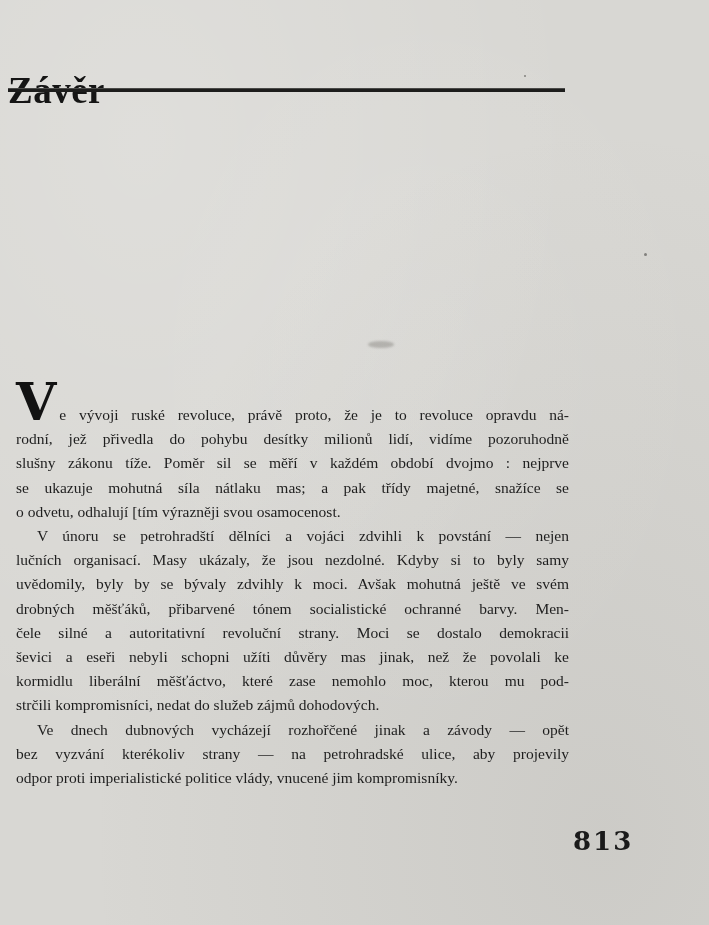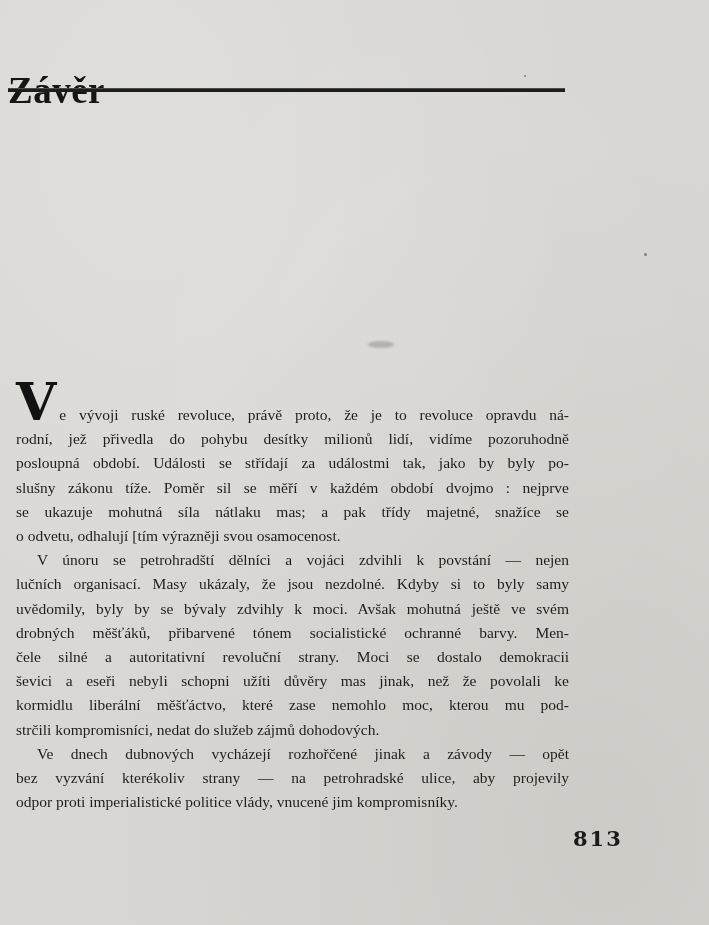--- a/index.html
+++ b/index.html
@@ -71,21 +71,21 @@
     margin-right: 3px;
     color: #121212;
     vertical-align: baseline;
   }
   .page-number {
     position: absolute;
     left: 573px;
     top: 826px;
     font-family: "DejaVu Serif", serif;
     font-weight: bold;
-    font-size: 21px;
+    font-size: 26px;
     letter-spacing: 2px;
     color: #1a1a1a;
   }
   .paper-smudge {
     position: absolute;
     left: 368px;
     top: 341px;
     width: 26px;
     height: 7px;
     border-radius: 50%;
@@ -113,21 +113,20 @@
 
   <div class="paper-smudge"></div>
   <div class="paper-speck speck-1"></div>
   <div class="paper-speck speck-3"></div>
 
   <div class="body-block">
 
     <div class="para">
       <div class="line"><span class="dropcap">V</span><span>e vývoji ruské revoluce, právě proto, že je to revoluce opravdu ná-</span></div>
       <div class="line">rodní, jež přivedla do pohybu desítky milionů lidí, vidíme pozoruhodně</div>
-      <div class="line">posloupná období. Události se střídají za událostmi tak, jako by byly po-</div>
       <div class="line">slušny zákonu tíže. Poměr sil se měří v každém období dvojmo : nejprve</div>
       <div class="line">se ukazuje mohutná síla nátlaku mas; a pak třídy majetné, snažíce se</div>
       <div class="line line-end">o odvetu, odhalují [tím výrazněji svou osamocenost.</div>
     </div>
 
     <div class="para">
       <div class="line indented">V únoru se petrohradští dělníci a vojáci zdvihli k povstání — nejen</div>
       <div class="line">lučních organisací. Masy ukázaly, že jsou nezdolné. Kdyby si to byly samy</div>
       <div class="line">uvědomily, byly by se bývaly zdvihly k moci. Avšak mohutná ještě ve svém</div>
       <div class="line">drobných měšťáků, přibarvené tónem socialistické ochranné barvy. Men-</div>

